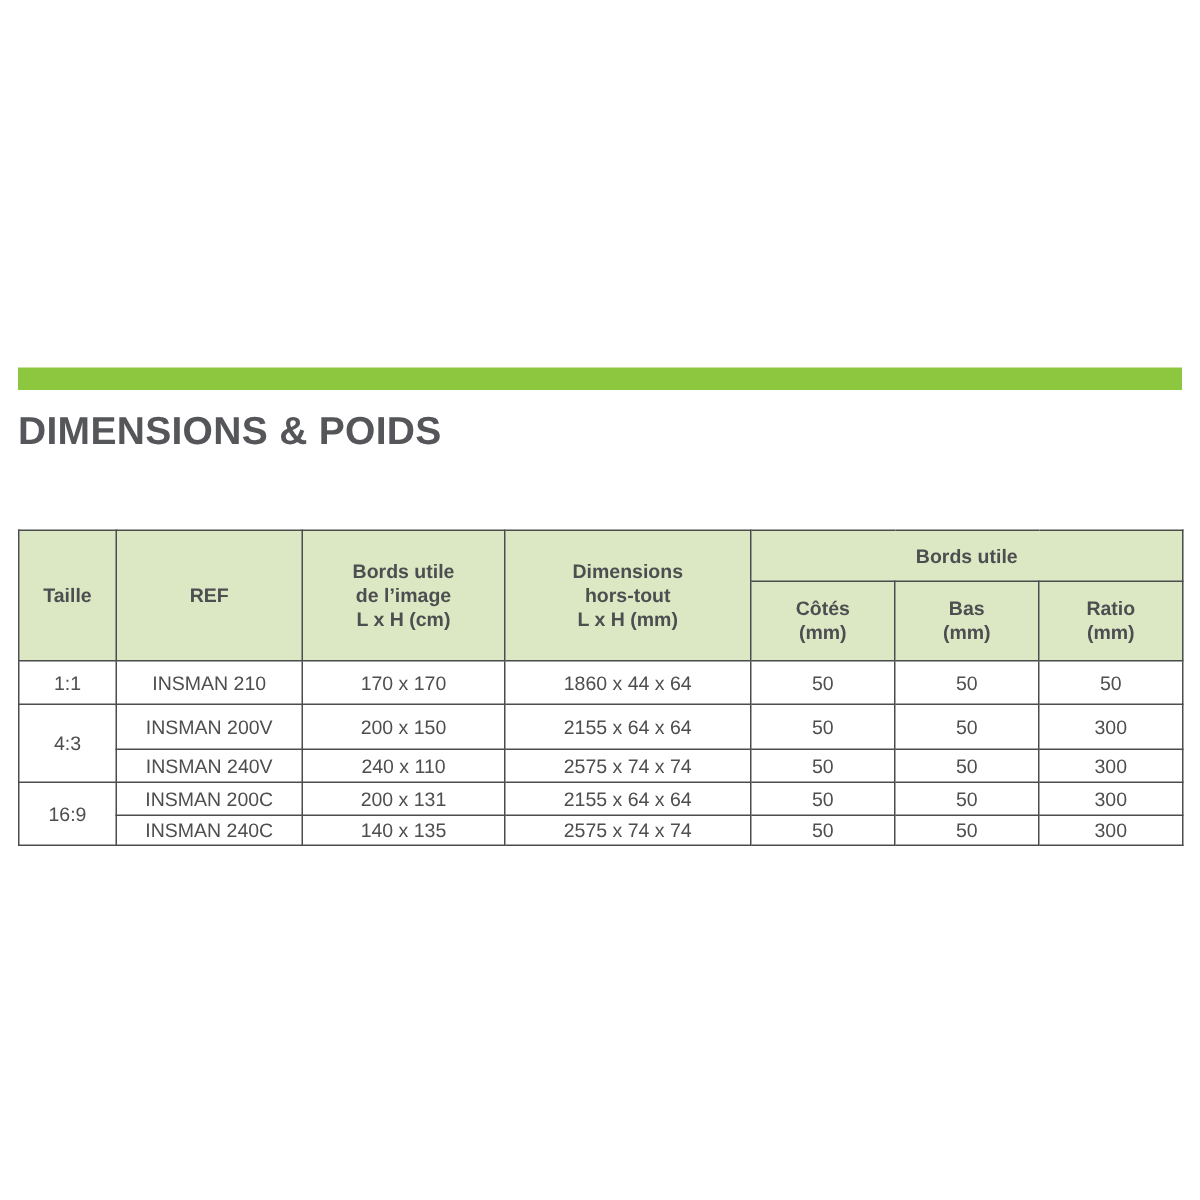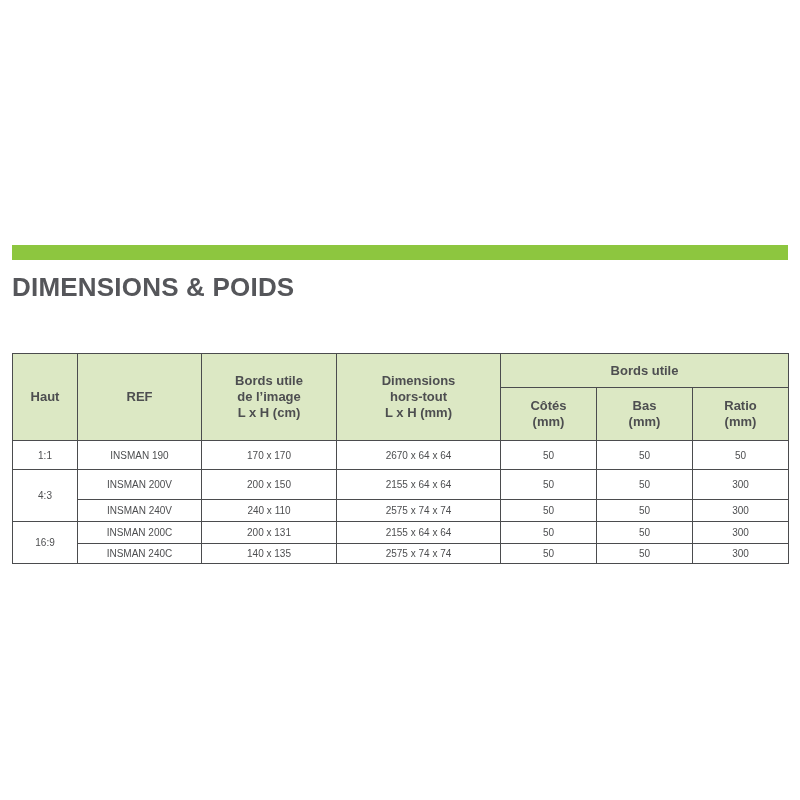--- a/index.html
+++ b/index.html
@@ -45,21 +45,21 @@
     background: #dce8c4;
     font-size: 13px;
     font-weight: bold;
     white-space: pre-line;
     line-height: 16px;
   }
   .spec-table thead tr.bords-row { height: 34px; }
   .spec-table thead tr.sub-row { height: 53px; }
   .spec-table td {
     background: #ffffff;
-    font-size: 10px;
+    font-size: 13px;
     font-weight: normal;
     white-space: nowrap;
   }
   .spec-table tbody tr.r1 { height: 29px; }
   .spec-table tbody tr.r2 { height: 30px; }
   .spec-table tbody tr.r3 { height: 22px; }
   .spec-table tbody tr.r4 { height: 22px; }
   .spec-table tbody tr.r5 { height: 20px; }
   col.c-ratio { width: 65px; }
   col.c-ref { width: 124px; }
@@ -83,21 +83,21 @@
       <col class="c-ratio">
         <col class="c-ref">
         <col class="c-taille">
         <col class="c-dim">
       <col class="c-cotes">
         <col class="c-bas">
         <col class="c-haut">
     </colgroup>
     <thead>
       <tr class="bords-row">
-        <th rowspan="2">Haut</th>
+        <th rowspan="2">Taille</th>
         <th rowspan="2">REF</th>
         <th rowspan="2">Bords utile
 de l’image
 L x H (cm)</th>
         <th rowspan="2">Dimensions
 hors-tout
 L x H (mm)</th>
         <th colspan="3">Bords utile</th>
       </tr>
       <tr class="sub-row">
@@ -105,23 +105,23 @@
 (mm)</th>
         <th>Bas
 (mm)</th>
         <th>Ratio
 (mm)</th>
       </tr>
     </thead>
     <tbody>
       <tr class="r1">
         <td>1:1</td>
-        <td>INSMAN 190</td>
+        <td>INSMAN 210</td>
         <td>170 x 170</td>
-        <td>2670 x 64 x 64</td>
+        <td>1860 x 44 x 64</td>
         <td>50</td>
         <td>50</td>
         <td>50</td>
       </tr>
       <tr class="r2">
         <td rowspan="2">4:3</td>
         <td>INSMAN 200V</td>
         <td>200 x 150</td>
         <td>2155 x 64 x 64</td>
         <td>50</td>

